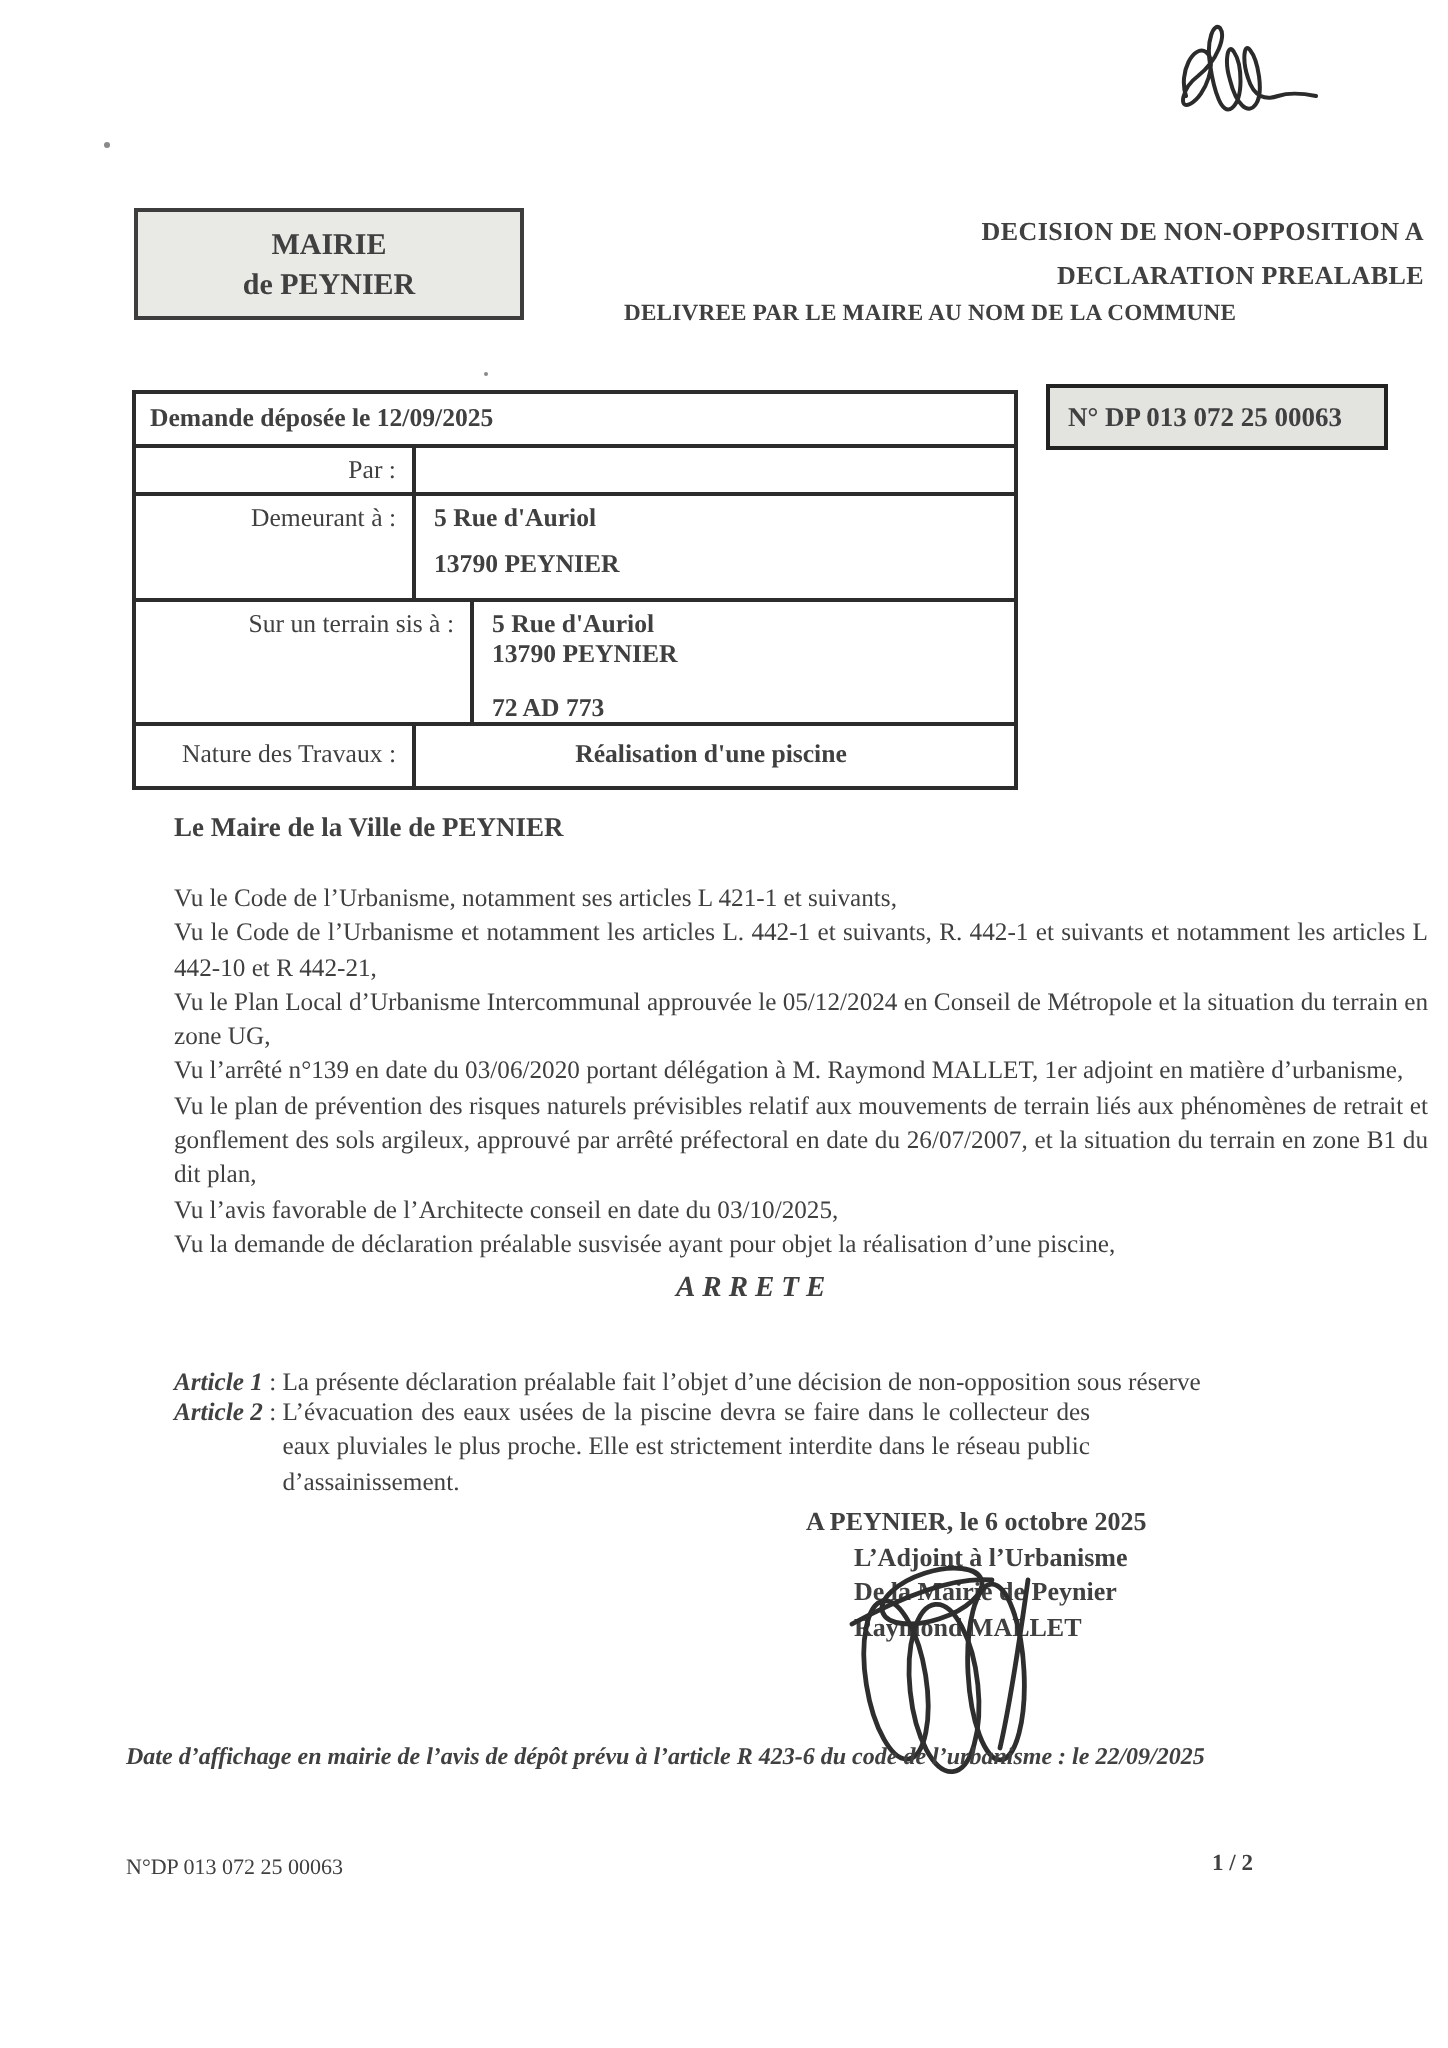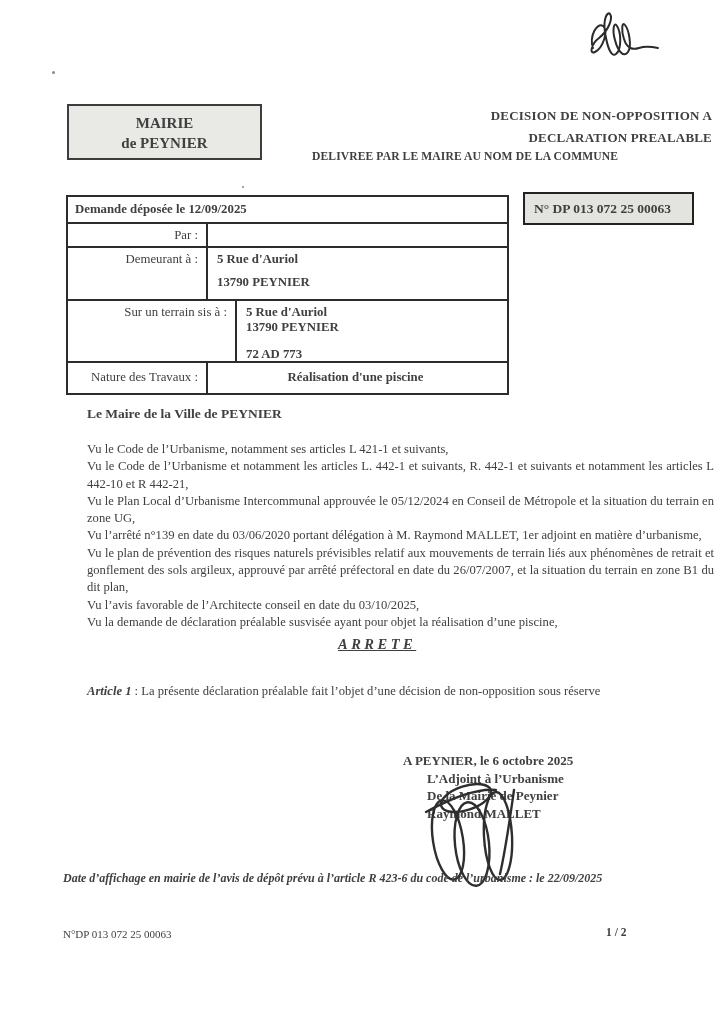--- a/index.html
+++ b/index.html
@@ -35,21 +35,21 @@
           background:#e3e3e0;border:2px solid #222;box-sizing:border-box;
           display:flex;align-items:center;padding-left:9px;font-weight:bold;font-size:13.5px;}
 
   
   .maire-heading{position:absolute;left:87px;top:406px;font-weight:bold;font-size:13.5px;}
   .recitals{position:absolute;left:87px;top:441px;width:627px;font-size:12.6px;
             line-height:17.3px;text-align:justify;}
   .recitals p{margin:0;}
 
   .arrete{position:absolute;left:338px;top:636px;font-weight:bold;font-style:italic;
-          font-size:14.5px;letter-spacing:3.5px;text-decoration:underline;}
+          font-size:14.5px;letter-spacing:3.5px;}
 
   .article{position:absolute;left:87px;font-size:12.6px;line-height:17.4px;}
   .article-1{top:670px;width:580px;}
   .article-2{top:698px;width:458px;display:flex;}
   .art-label{font-weight:bold;font-style:italic;white-space:nowrap;}
   .art-sep{white-space:pre;}
   .article-2 .art-text{flex:1;text-align:justify;}
 
   
   .sig-block{position:absolute;left:403px;top:752px;font-weight:bold;font-size:13px;
@@ -136,20 +136,25 @@
     <p>Vu l’arrêté n°139 en date du 03/06/2020 portant délégation à M. Raymond MALLET, 1er adjoint en matière d’urbanisme,</p>
     <p>Vu le plan de prévention des risques naturels prévisibles relatif aux mouvements de terrain liés aux phénomènes de retrait et gonflement des sols argileux, approuvé par arrêté préfectoral en date du 26/07/2007, et la situation du terrain en zone B1 du dit plan,</p>
     <p>Vu l’avis favorable de l’Architecte conseil en date du 03/10/2025,</p>
     <p>Vu la demande de déclaration préalable susvisée ayant pour objet la réalisation d’une piscine,</p>
   </div>
 
   <div class="arrete">ARRETE</div>
 
   <p class="article article-1"><span class="art-label">Article 1</span><span class="art-sep"> : </span><span class="art-text">La présente déclaration préalable fait l’objet d’une décision de non-opposition sous réserve</span></p>
 
+  <div class="article article-2">
+    <span class="art-label">Article 2</span>
+    <span class="art-sep"> : </span>
+    <span class="art-text">L’évacuation des eaux usées de la piscine devra se faire dans le collecteur des eaux pluviales le plus proche. Elle est strictement interdite dans le réseau public d’assainissement.</span>
+  </div>
 
   <div class="sig-block">
     <div>A PEYNIER, le 6 octobre 2025</div>
     <div class="indent">L’Adjoint à l’Urbanisme</div>
     <div class="indent">De la Mairie de Peynier</div>
     <div class="indent">Raymond MALLET</div>
   </div>
 
   <svg class="sig-scribble" width="140" height="112" viewBox="0 0 140 112">
     <g fill="none" stroke="#2e2e2e" stroke-width="2.4" stroke-linecap="round">

